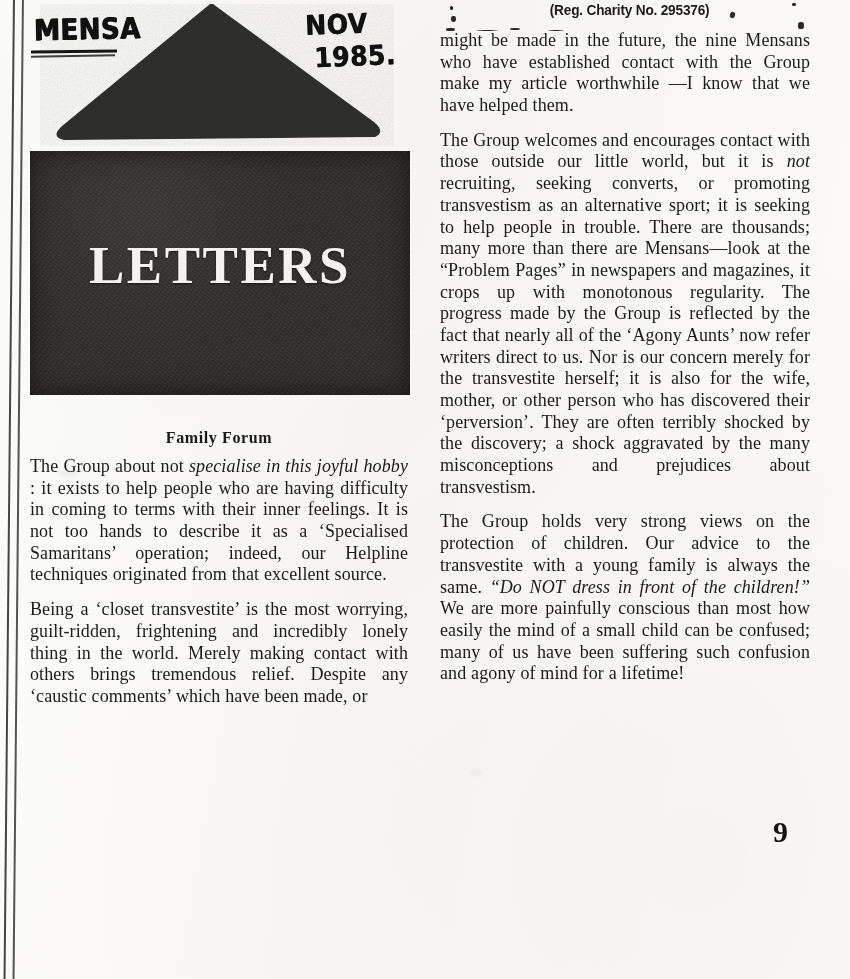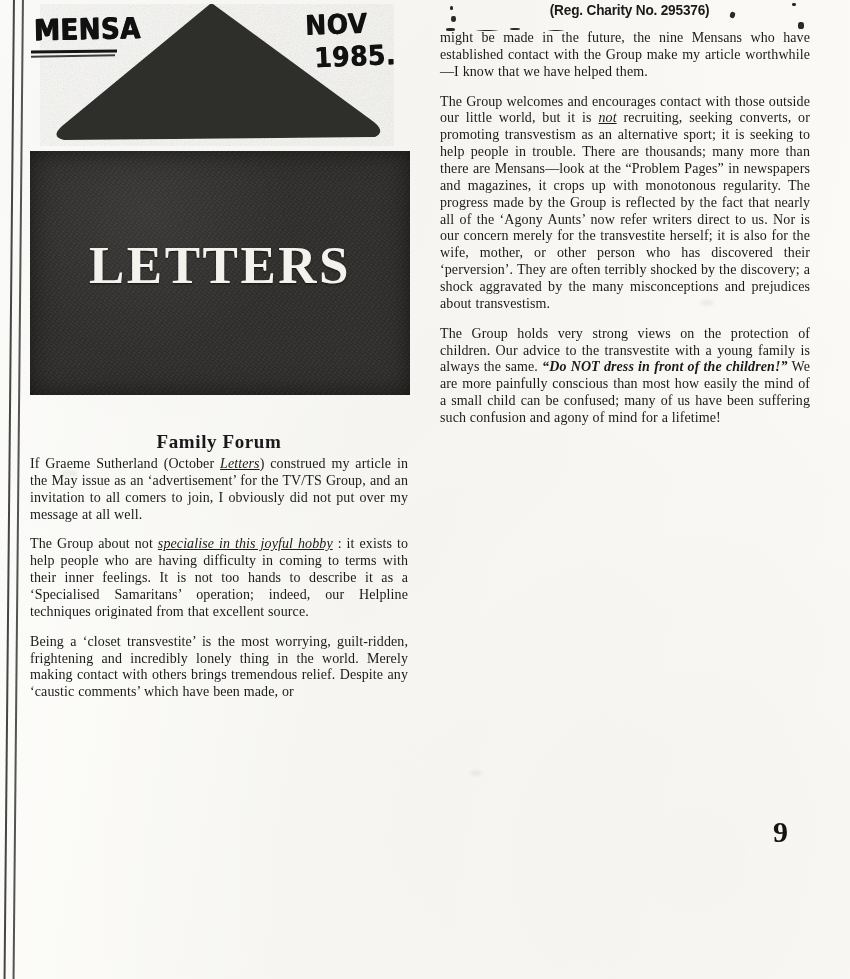--- a/index.html
+++ b/index.html
@@ -147,21 +147,21 @@
     text-shadow: 0 1px 2px rgba(0,0,0,0.6);
   }
 
   
   #article-heading {
     position: absolute;
     left: 0; top: 418px;
     width: 382px;
     text-align: center;
     font-weight: bold;
-    font-size: 19px;
+    font-size: 16px;
     letter-spacing: 0.6px;
   }
 
   #left-body {
     position: absolute;
     left: 2px; top: 456px;
     width: 378px;
   }
 
   #charity-line {
@@ -185,30 +185,30 @@
   }
 
   #right-body {
     position: absolute;
     left: 0; top: 30px;
     width: 370px;
   }
 
   p.para {
     margin: 0 0 13px 0;
-    font-size: 14px;
+    font-size: 18px;
     line-height: 1.205;
     text-align: justify;
     text-justify: inter-word;
     letter-spacing: 0.1px;
     word-spacing: 0.2px;
   }
   p.para.last { margin-bottom: 0; }
-  em.it { font-style: italic; text-decoration: underline; }
-  em.bit { font-style: italic; font-weight: bold; }
+  em.it { font-style: italic; }
+  em.bit { font-style: italic; font-weight: normal; }
 
   #page-number {
     position: absolute;
     right: 24px; bottom: 14px;
     font-family: "Liberation Serif", "DejaVu Serif", serif;
     font-weight: bold;
     font-size: 30px;
     line-height: 1;
     color: #141414;
   }
@@ -261,21 +261,20 @@
       <div id="issue-year" class="hand">1985.</div>
 
       <div id="envelope-body">
         <div id="letters-title">LETTERS</div>
       </div>
     </div>
 
     <h1 id="article-heading">Family Forum</h1>
 
     <div id="left-body">
-        <p class="para"><span>If Graeme Sutherland (October </span><em class="it">Letters</em><span>) construed my article in the May issue as an ‘advertisement’ for the TV/TS Group, and an invitation to all comers to join, I obviously did not put over my message at all well.</span></p>
         <p class="para"><span>The Group about not </span><em class="it">specialise in this joyful hobby</em><span> : it exists to help people who are having difficulty in coming to terms with their inner feelings. It is not too hands to describe it as a ‘Specialised Samaritans’ operation; indeed, our Helpline techniques originated from that excellent source.</span></p>
         <p class="para last"><span>Being a ‘closet transvestite’ is the most worrying, guilt-ridden, frightening and incredibly lonely thing in the world. Merely making contact with others brings tremendous relief. Despite any ‘caustic comments’ which have been made, or</span></p>
       </div>
   </div>
 
   <div id="column-right">
 
     <div id="specks">
       <div class="speck" style="left:10px; top:6px; width:3px; height:4px;"></div>
       <div class="speck" style="left:11px; top:16px; width:5px; height:6px;"></div>

